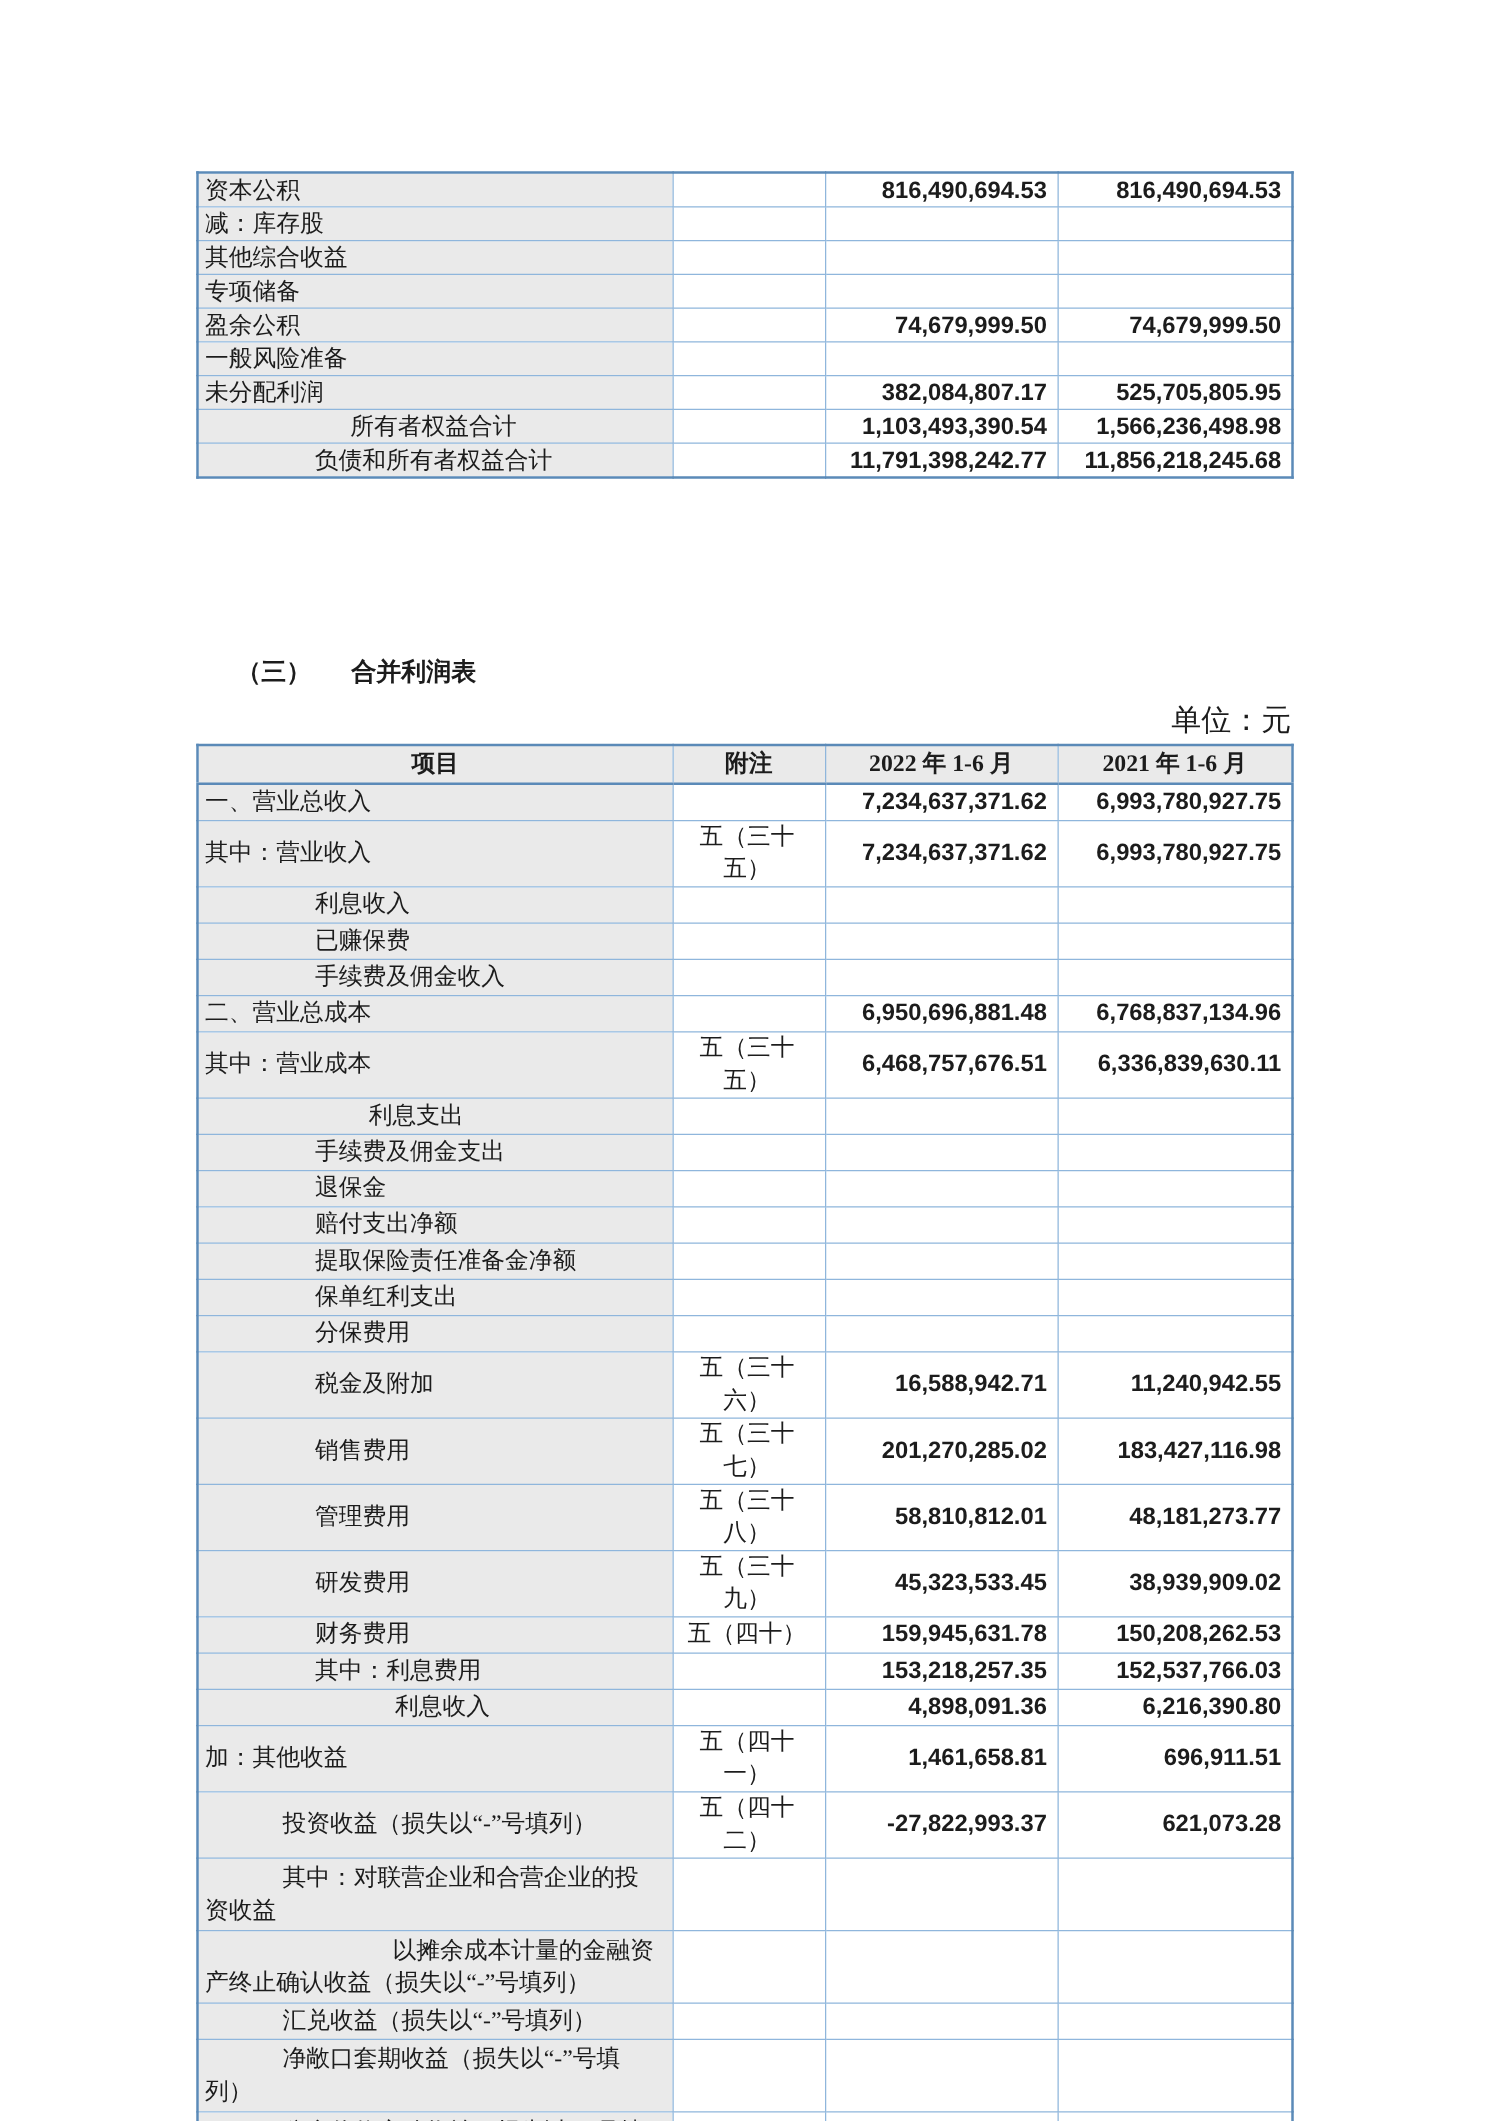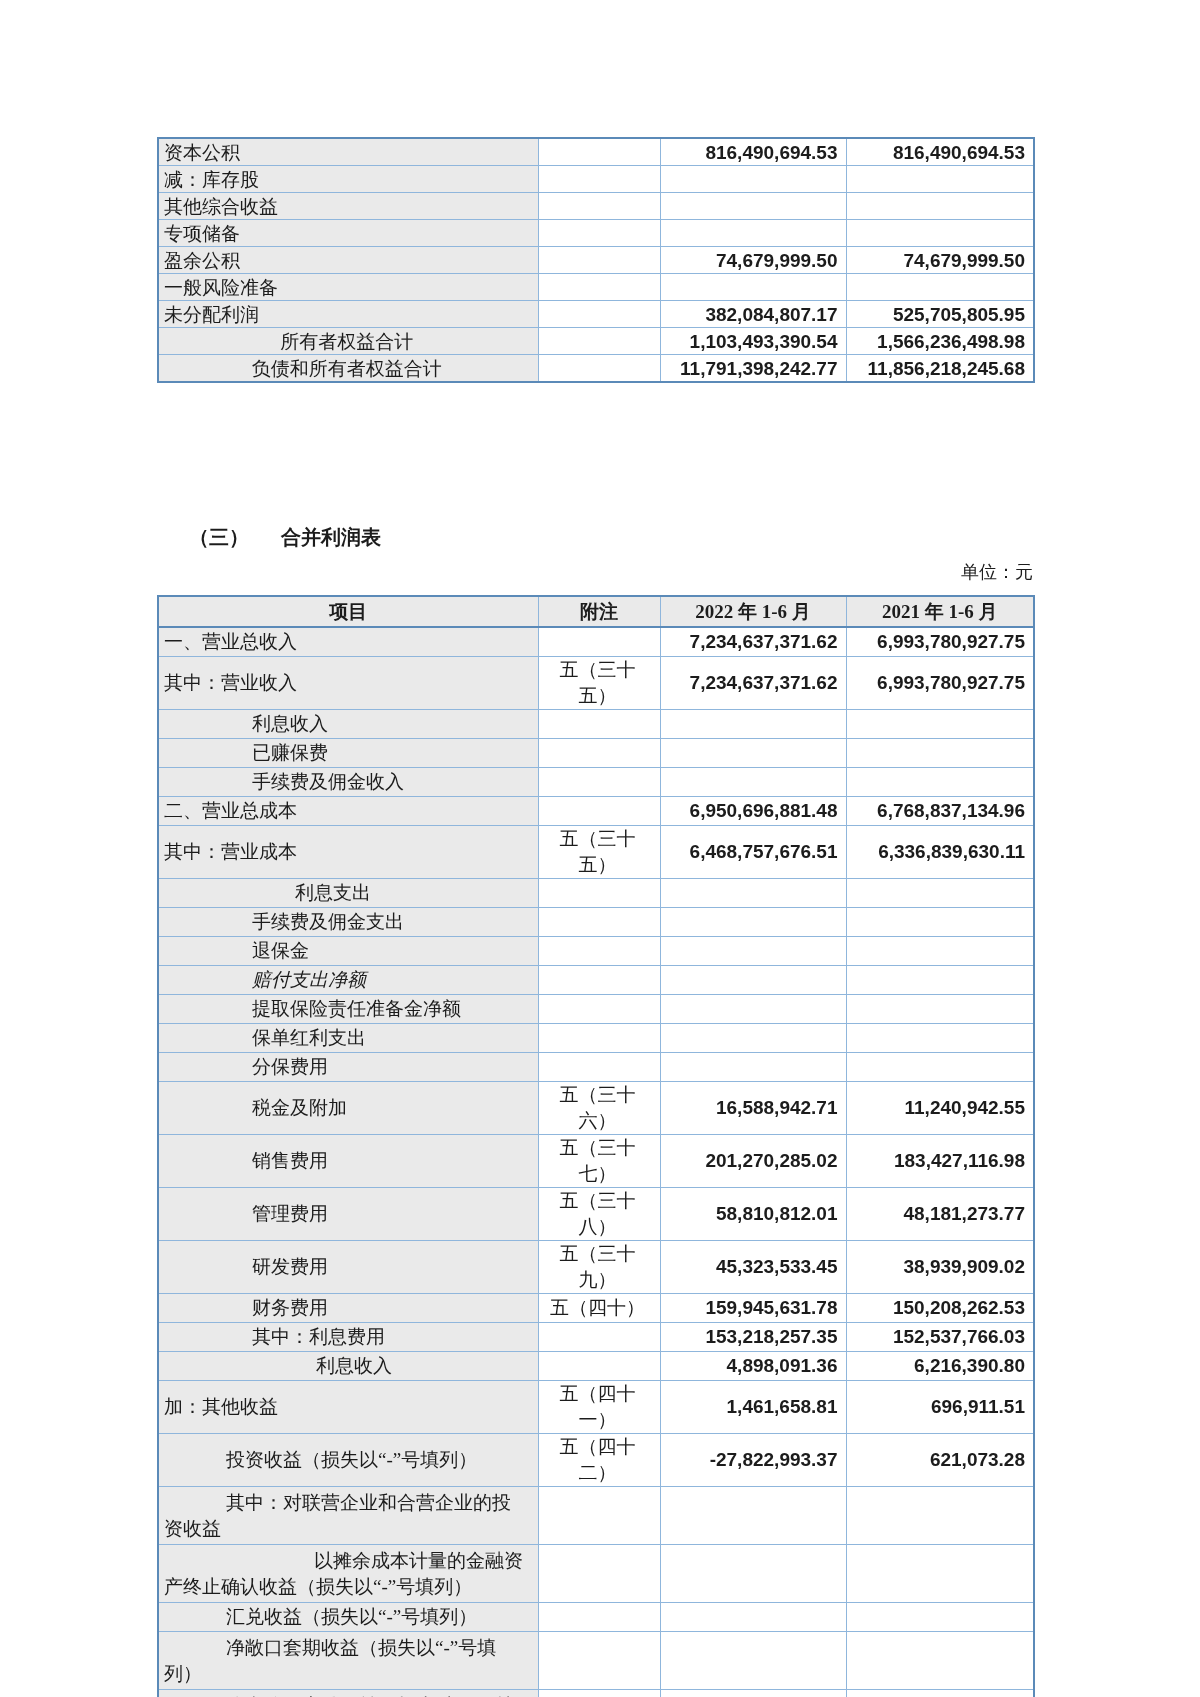--- a/index.html
+++ b/index.html
@@ -44,21 +44,21 @@
   .c-label.center{text-align:center;text-indent:0 !important;}
 
   
   .section-title{
     position:absolute;left:189px;top:524px;
     font-size:20px;font-weight:bold;white-space:nowrap;
   }
   .section-title .num{margin-right:32px;}
   .unit-label{
     position:absolute;left:157px;top:560px;width:876px;
-    text-align:right;font-size:18px;
+    text-align:right;font-size:24px;
   }
 </style>
 </head>
 <body>
 
 <div class="page">
 
   <table id="balance-table" class="fin-table">
     <colgroup>
       <col style="width:380px">
@@ -200,21 +200,21 @@
           <td class="c-val"></td>
           <td class="c-val"></td>
         </tr>
         <tr>
           <td class="c-label" style="text-indent: 88px;">退保金</td>
           <td class="c-note"></td>
           <td class="c-val"></td>
           <td class="c-val"></td>
         </tr>
         <tr>
-          <td class="c-label" style="text-indent: 88px; font-style: italic;">赔付支出净额</td>
+          <td class="c-label" style="text-indent: 88px;">赔付支出净额</td>
           <td class="c-note"></td>
           <td class="c-val"></td>
           <td class="c-val"></td>
         </tr>
         <tr>
           <td class="c-label" style="text-indent: 88px;">提取保险责任准备金净额</td>
           <td class="c-note"></td>
           <td class="c-val"></td>
           <td class="c-val"></td>
         </tr>

